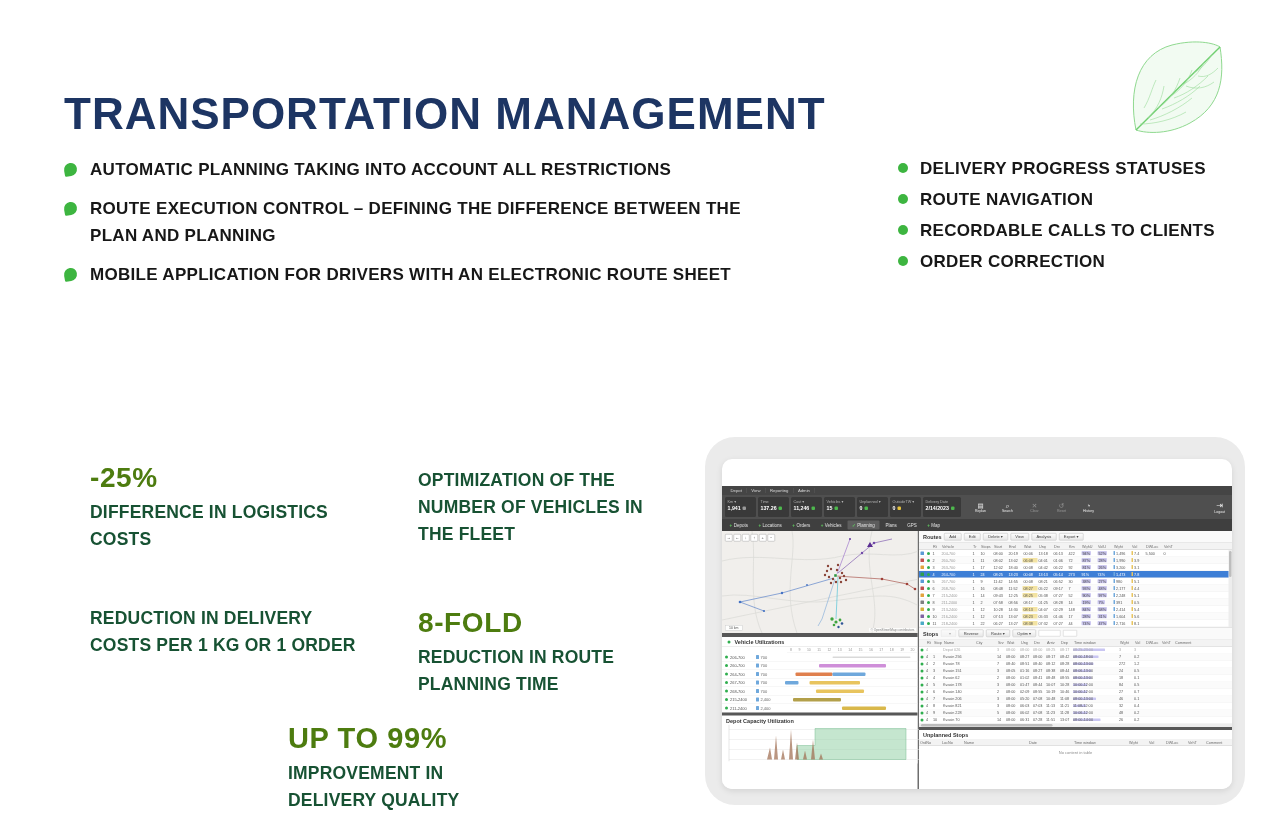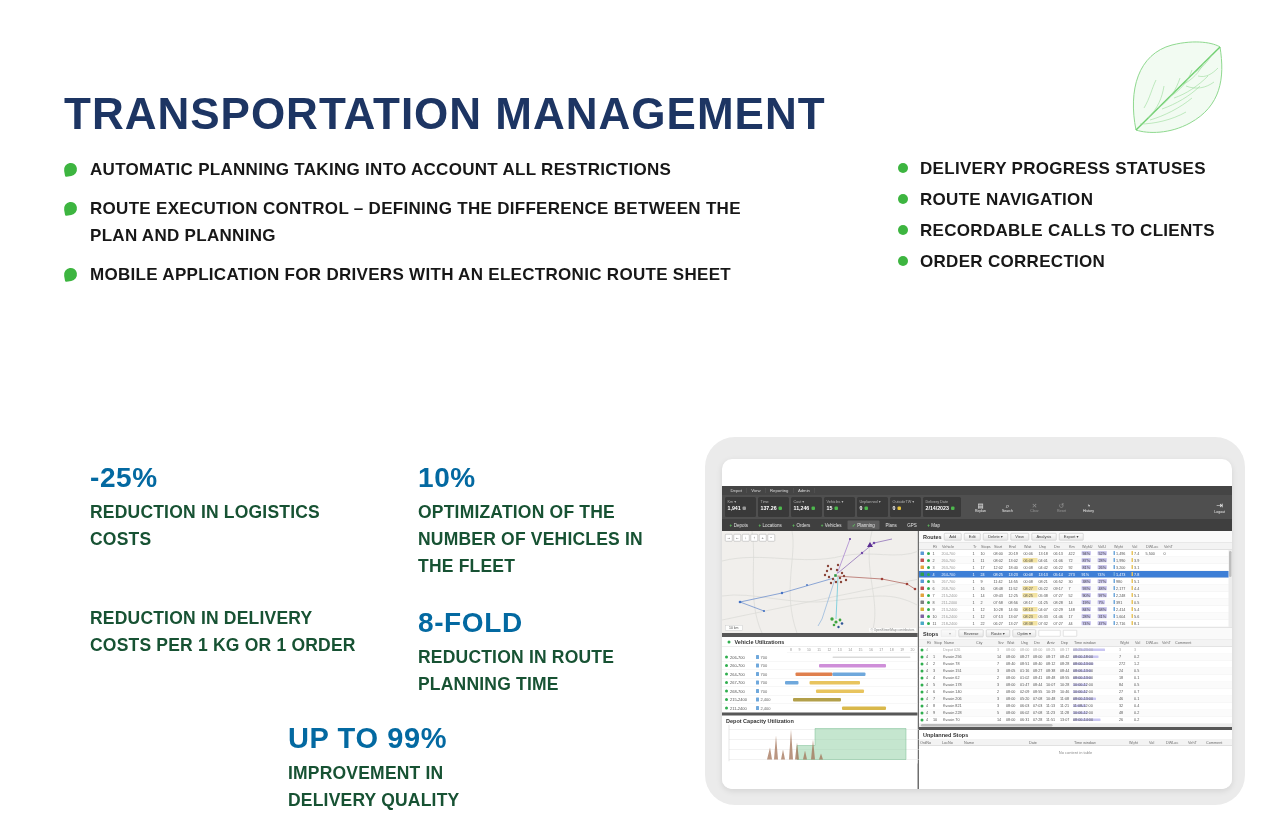--- a/index.html
+++ b/index.html
@@ -10,21 +10,21 @@
   
   .features-left{position:absolute;left:64px;top:156px;width:690px}
   .features-right{position:absolute;left:898px;top:158px;width:370px}
   .feat{display:flex;gap:13px;margin-bottom:12px;font-size:17px;font-weight:700;color:#171717;line-height:27px;letter-spacing:.3px}
   .feat-r{display:flex;gap:12px;margin-bottom:10px;font-size:17px;font-weight:700;color:#171717;line-height:21px;letter-spacing:.3px}
   .bullet-leaf{flex:0 0 13px;width:13px;height:13px;background:#3db540;border-radius:55% 50% 55% 10%;margin-top:7px;transform:rotate(-10deg)}
   .bullet-dot{flex:0 0 10px;width:10px;height:10px;border-radius:50%;background:#3db540;margin-top:5px}
 
   
   .stat{position:absolute;width:280px}
-  .stat .v{font-size:28px;font-weight:800;color:#0369a1;letter-spacing:.6px}
+  .stat .v{font-size:28px;font-weight:800;color:#4d7c0f;letter-spacing:.6px}
   .stat .c{font-size:17.5px;font-weight:700;color:#175233;line-height:27px;margin-top:5px;letter-spacing:.2px}
   .stat-1{left:90px;top:462px}
   .stat-2{left:418px;top:462px;width:245px}
   .stat-3{left:90px;top:600px}
   .stat-4{left:418px;top:607px;width:245px}
   .stat-5{left:288px;top:722px;width:205px}
   .stat-5 .v{font-size:29px}
 
   
   .leaf-svg{position:absolute;left:1128px;top:38px}
@@ -160,24 +160,23 @@
       <span>RECORDABLE CALLS TO CLIENTS</span>
     </li>
   <li class="feat-r">
       <span class="bullet-dot"></span>
       <span>ORDER CORRECTION</span>
     </li>
 </ul>
 
 <div class="stat stat-1">
     <div class="v">-25%</div>
-    <div class="c">REDUCTION IN LOGISTICS COSTS</div>
+    <div class="c">DIFFERENCE IN LOGISTICS COSTS</div>
   </div>
 <div class="stat stat-2">
-    <div class="v">10%</div>
     <div class="c">OPTIMIZATION OF THE NUMBER OF VEHICLES IN THE FLEET</div>
   </div>
 <div class="stat stat-3">
     <div class="c">REDUCTION IN DELIVERY COSTS PER 1 KG OR 1 ORDER</div>
   </div>
 <div class="stat stat-4">
     <div class="v">8-FOLD</div>
     <div class="c">REDUCTION IN ROUTE PLANNING TIME</div>
   </div>
 <div class="stat stat-5">

